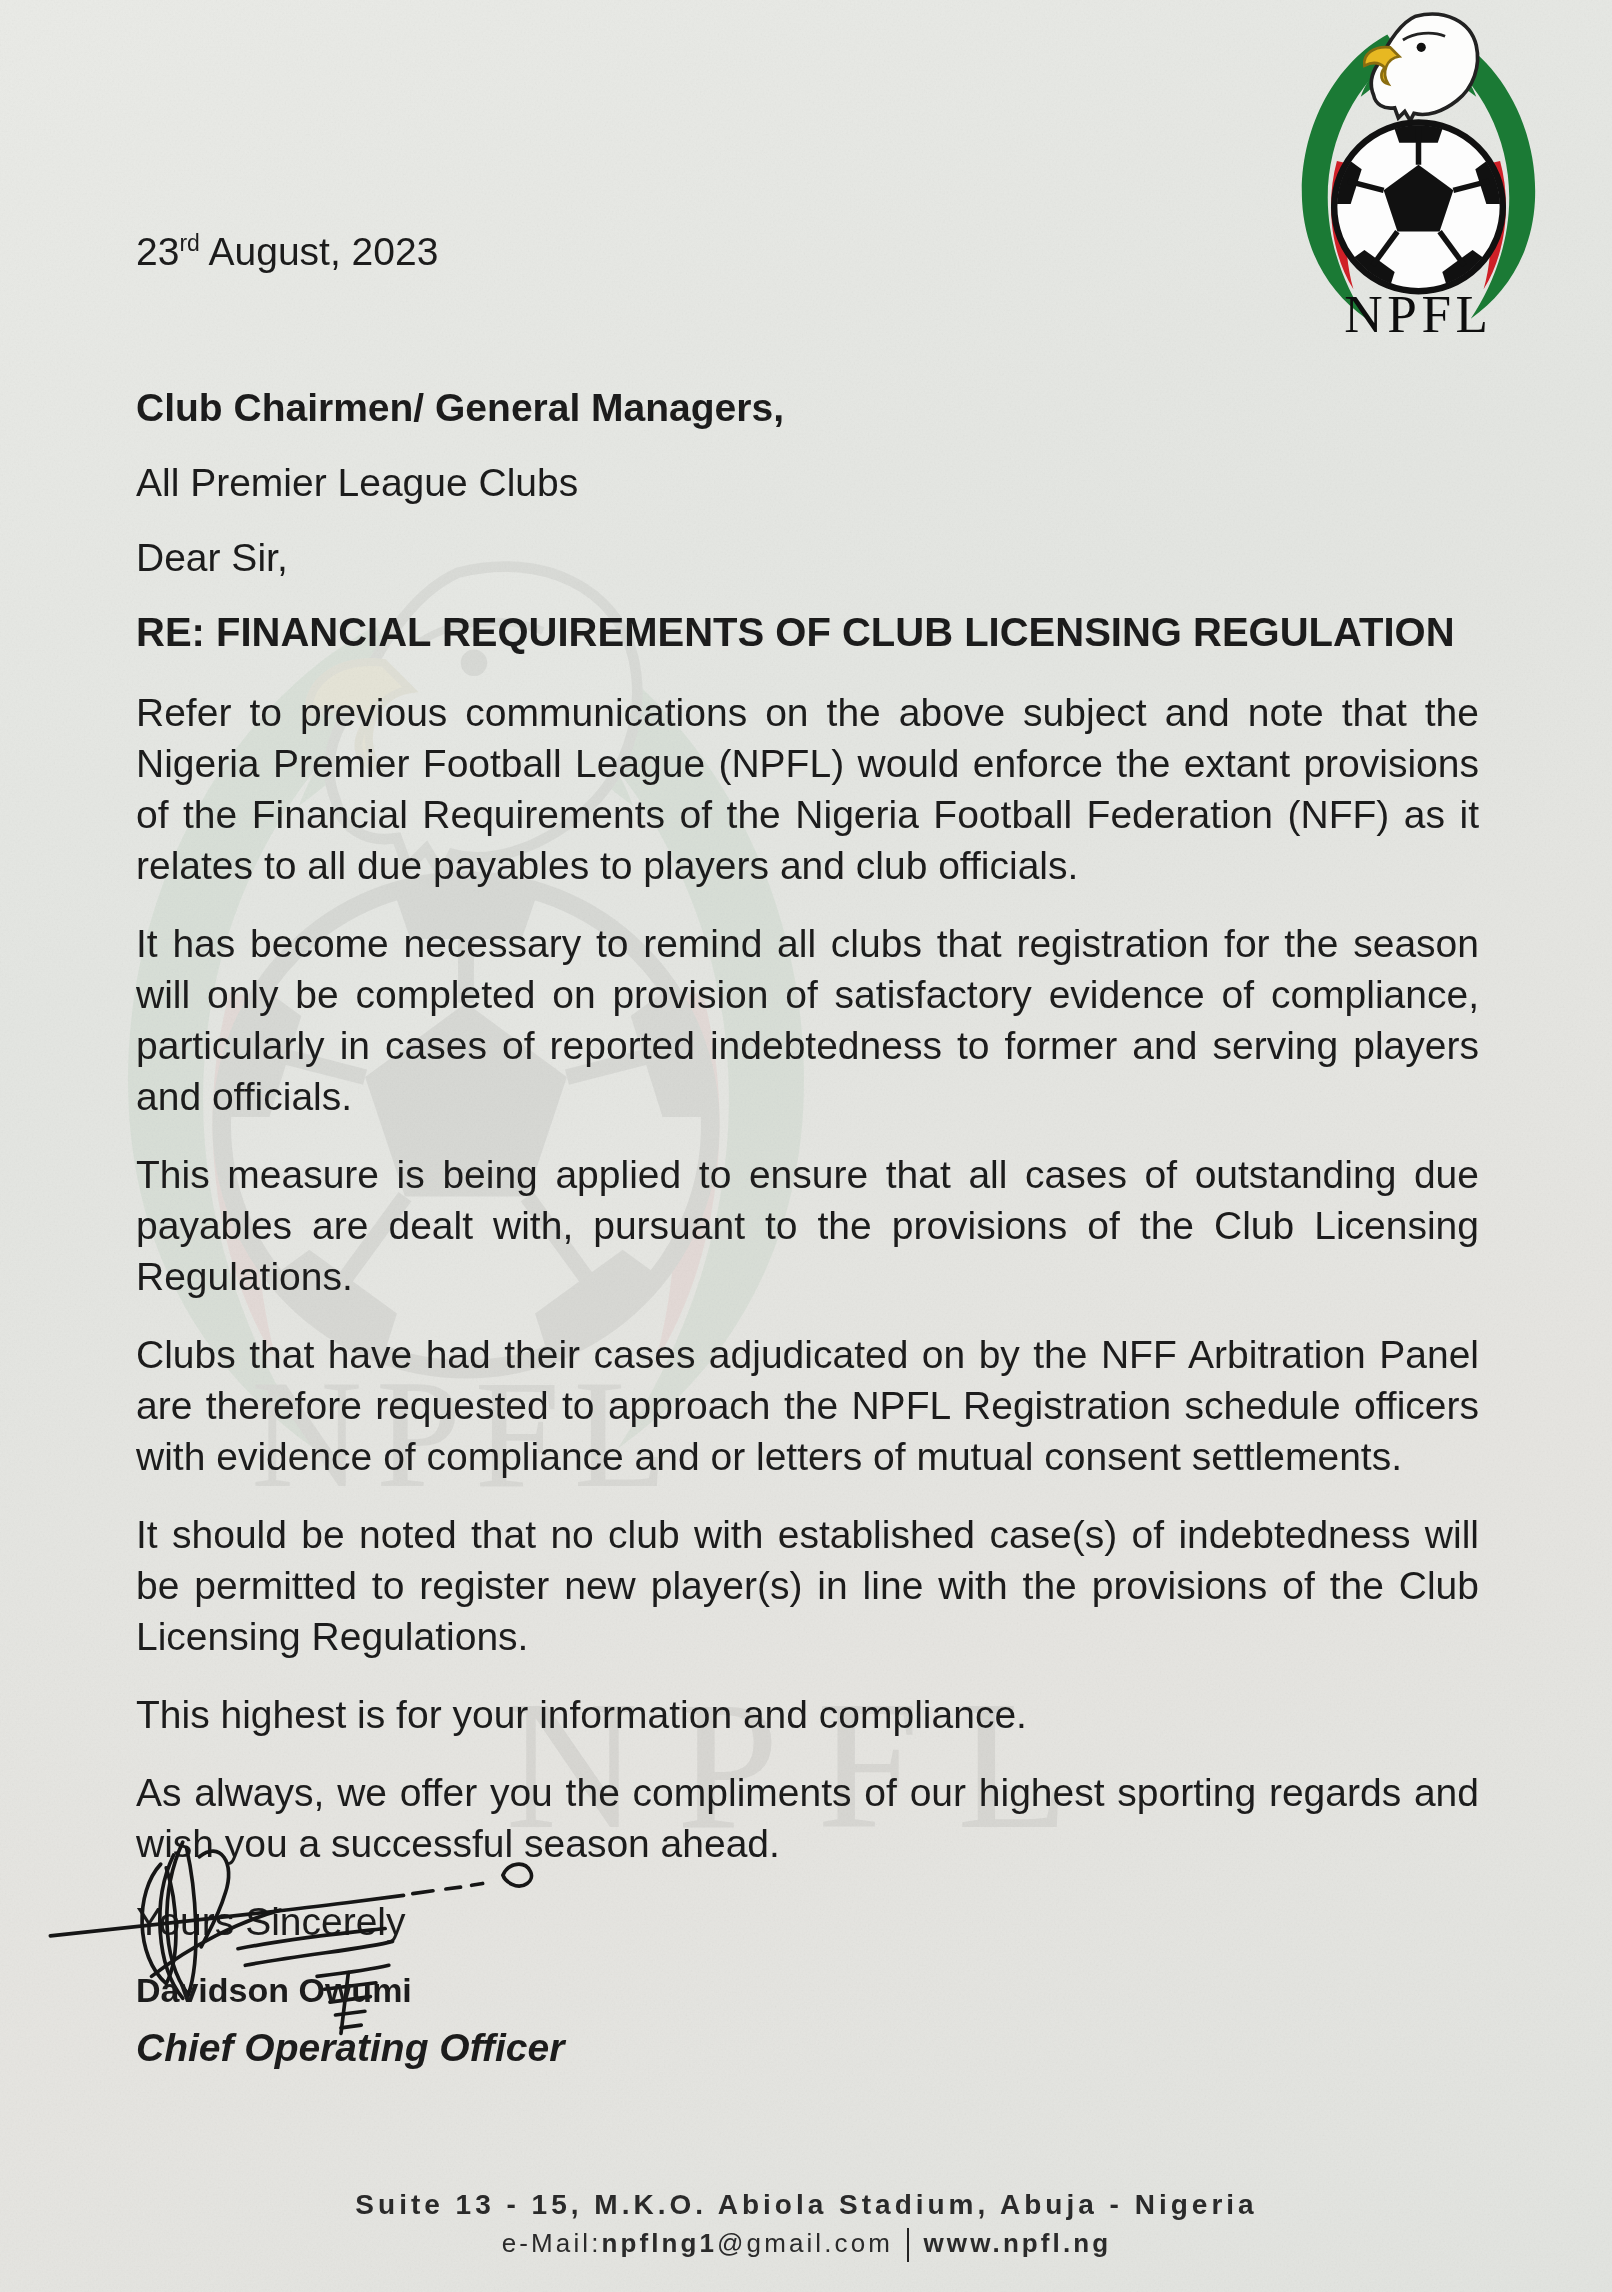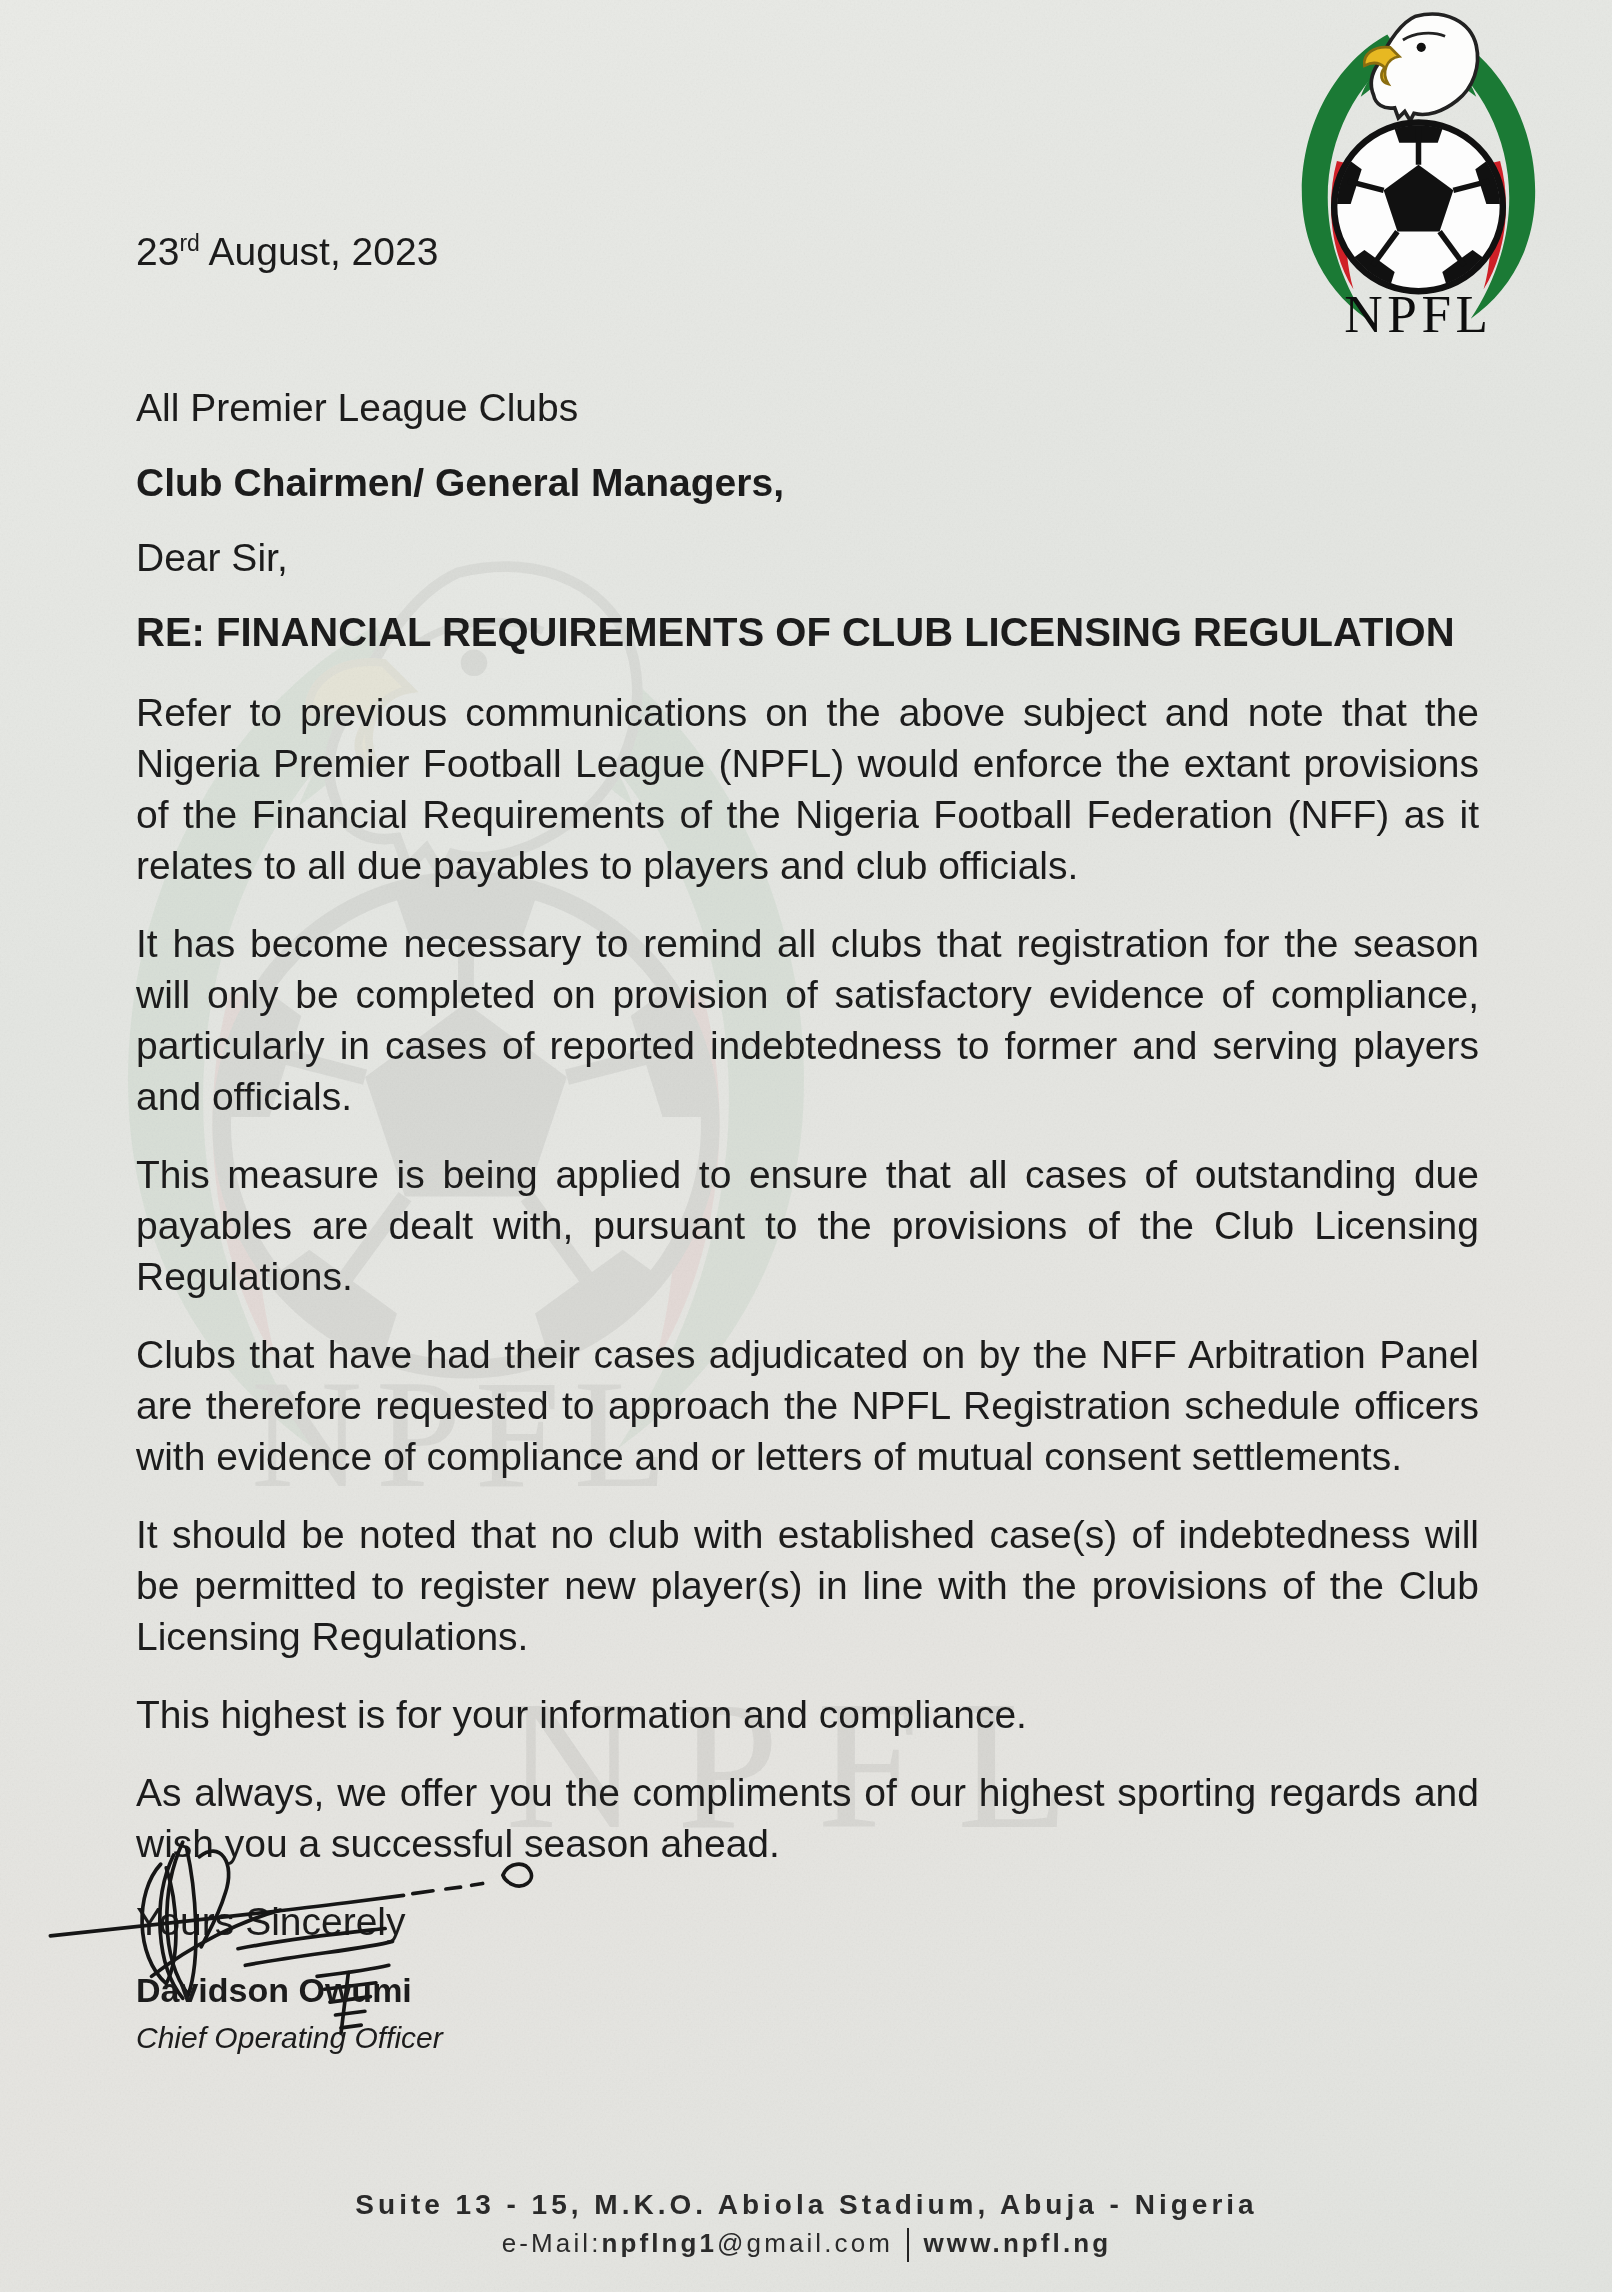--- a/index.html
+++ b/index.html
@@ -20,21 +20,21 @@
   .date { font-size:39px; line-height:45px; margin:0 0 111px 0; }
   .date sup { font-size:23px; vertical-align:super; line-height:0;margin-top:42px; }
   .hline { font-size:39px; line-height:45px; margin:0 0 30px 0; }
   .bold { font-weight:bold; }
   .subject { font-size:40px; line-height:45px; font-weight:bold; margin:0 0 32px 0; }
   p.body { font-size:39px; line-height:51px; margin:0 0 27px 0; text-align:justify; text-align-last:left; }
   .closing { font-size:39px; line-height:51px; margin:0; }
   .signature { position:absolute; left:43px; top:1836px; width:699px; height:231px; }
   .sign-block { position:absolute; left:136px; top:1969px; }
   .sign-name { font-size:34px; line-height:43px; font-weight:bold; }
-  .sign-title { font-size:30px; line-height:43px; font-weight:normal; font-style:italic; margin-top:4px; }
+  .sign-title { font-size:39px; line-height:43px; font-weight:bold; font-style:italic; margin-top:14px; }
   .footer { position:absolute; left:0; top:2187px; width:100%; text-align:center; color:#2a2a2a; }
   .footer-line1 { font-size:28px; font-weight:bold; letter-spacing:4px; line-height:36px; }
   .footer-line2 { font-size:26px; letter-spacing:3.1px; line-height:36px; margin-top:1.8px; }
   .footer-line2 .fbold { font-weight:bold; }
   .fsep { display:inline-block; border-left:2.7px solid #222; height:34px; margin:0 14.3px; vertical-align:middle; }
 </style>
 </head>
 <body>
 
 <div class="page">
@@ -97,22 +97,22 @@
           </g>
         </g>
       </g>
       <text x="155" y="354" text-anchor="middle" font-family="Liberation Serif, serif" font-size="58" letter-spacing="5" fill="#0e0e0e">NPFL</text>
     </g>
   </svg>
 
   <div class="content">
     <div class="date"><span>23</span><sup>rd</sup><span> August, 2023</span></div>
 
+    <div class="hline bold">Club Chairmen/ General Managers,</div>
     <div class="hline">All Premier League Clubs</div>
-    <div class="hline bold">Club Chairmen/ General Managers,</div>
     <div class="hline">Dear Sir,</div>
     <div class="subject">RE: FINANCIAL REQUIREMENTS OF CLUB LICENSING REGULATION</div>
 
     <p class="body">Refer to previous communications on the above subject and note that the Nigeria Premier Football League (NPFL) would enforce the extant provisions of the Financial Requirements of the Nigeria Football Federation (NFF) as it relates to all due payables to players and club officials.</p>
     <p class="body">It has become necessary to remind all clubs that registration for the season will only be completed on provision of satisfactory evidence of compliance, particularly in cases of reported indebtedness to former and serving players and officials.</p>
     <p class="body">This measure is being applied to ensure that all cases of outstanding due payables are dealt with, pursuant to the provisions of the Club Licensing Regulations.</p>
     <p class="body">Clubs that have had their cases adjudicated on by the NFF Arbitration Panel are therefore requested to approach the NPFL Registration schedule officers with evidence of compliance and or letters of mutual consent settlements.</p>
     <p class="body">It should be noted that no club with established case(s) of indebtedness will be permitted to register new player(s) in line with the provisions of the Club Licensing Regulations.</p>
     <p class="body">This highest is for your information and compliance.</p>
     <p class="body">As always, we offer you the compliments of our highest sporting regards and wish you a successful season ahead.</p>

